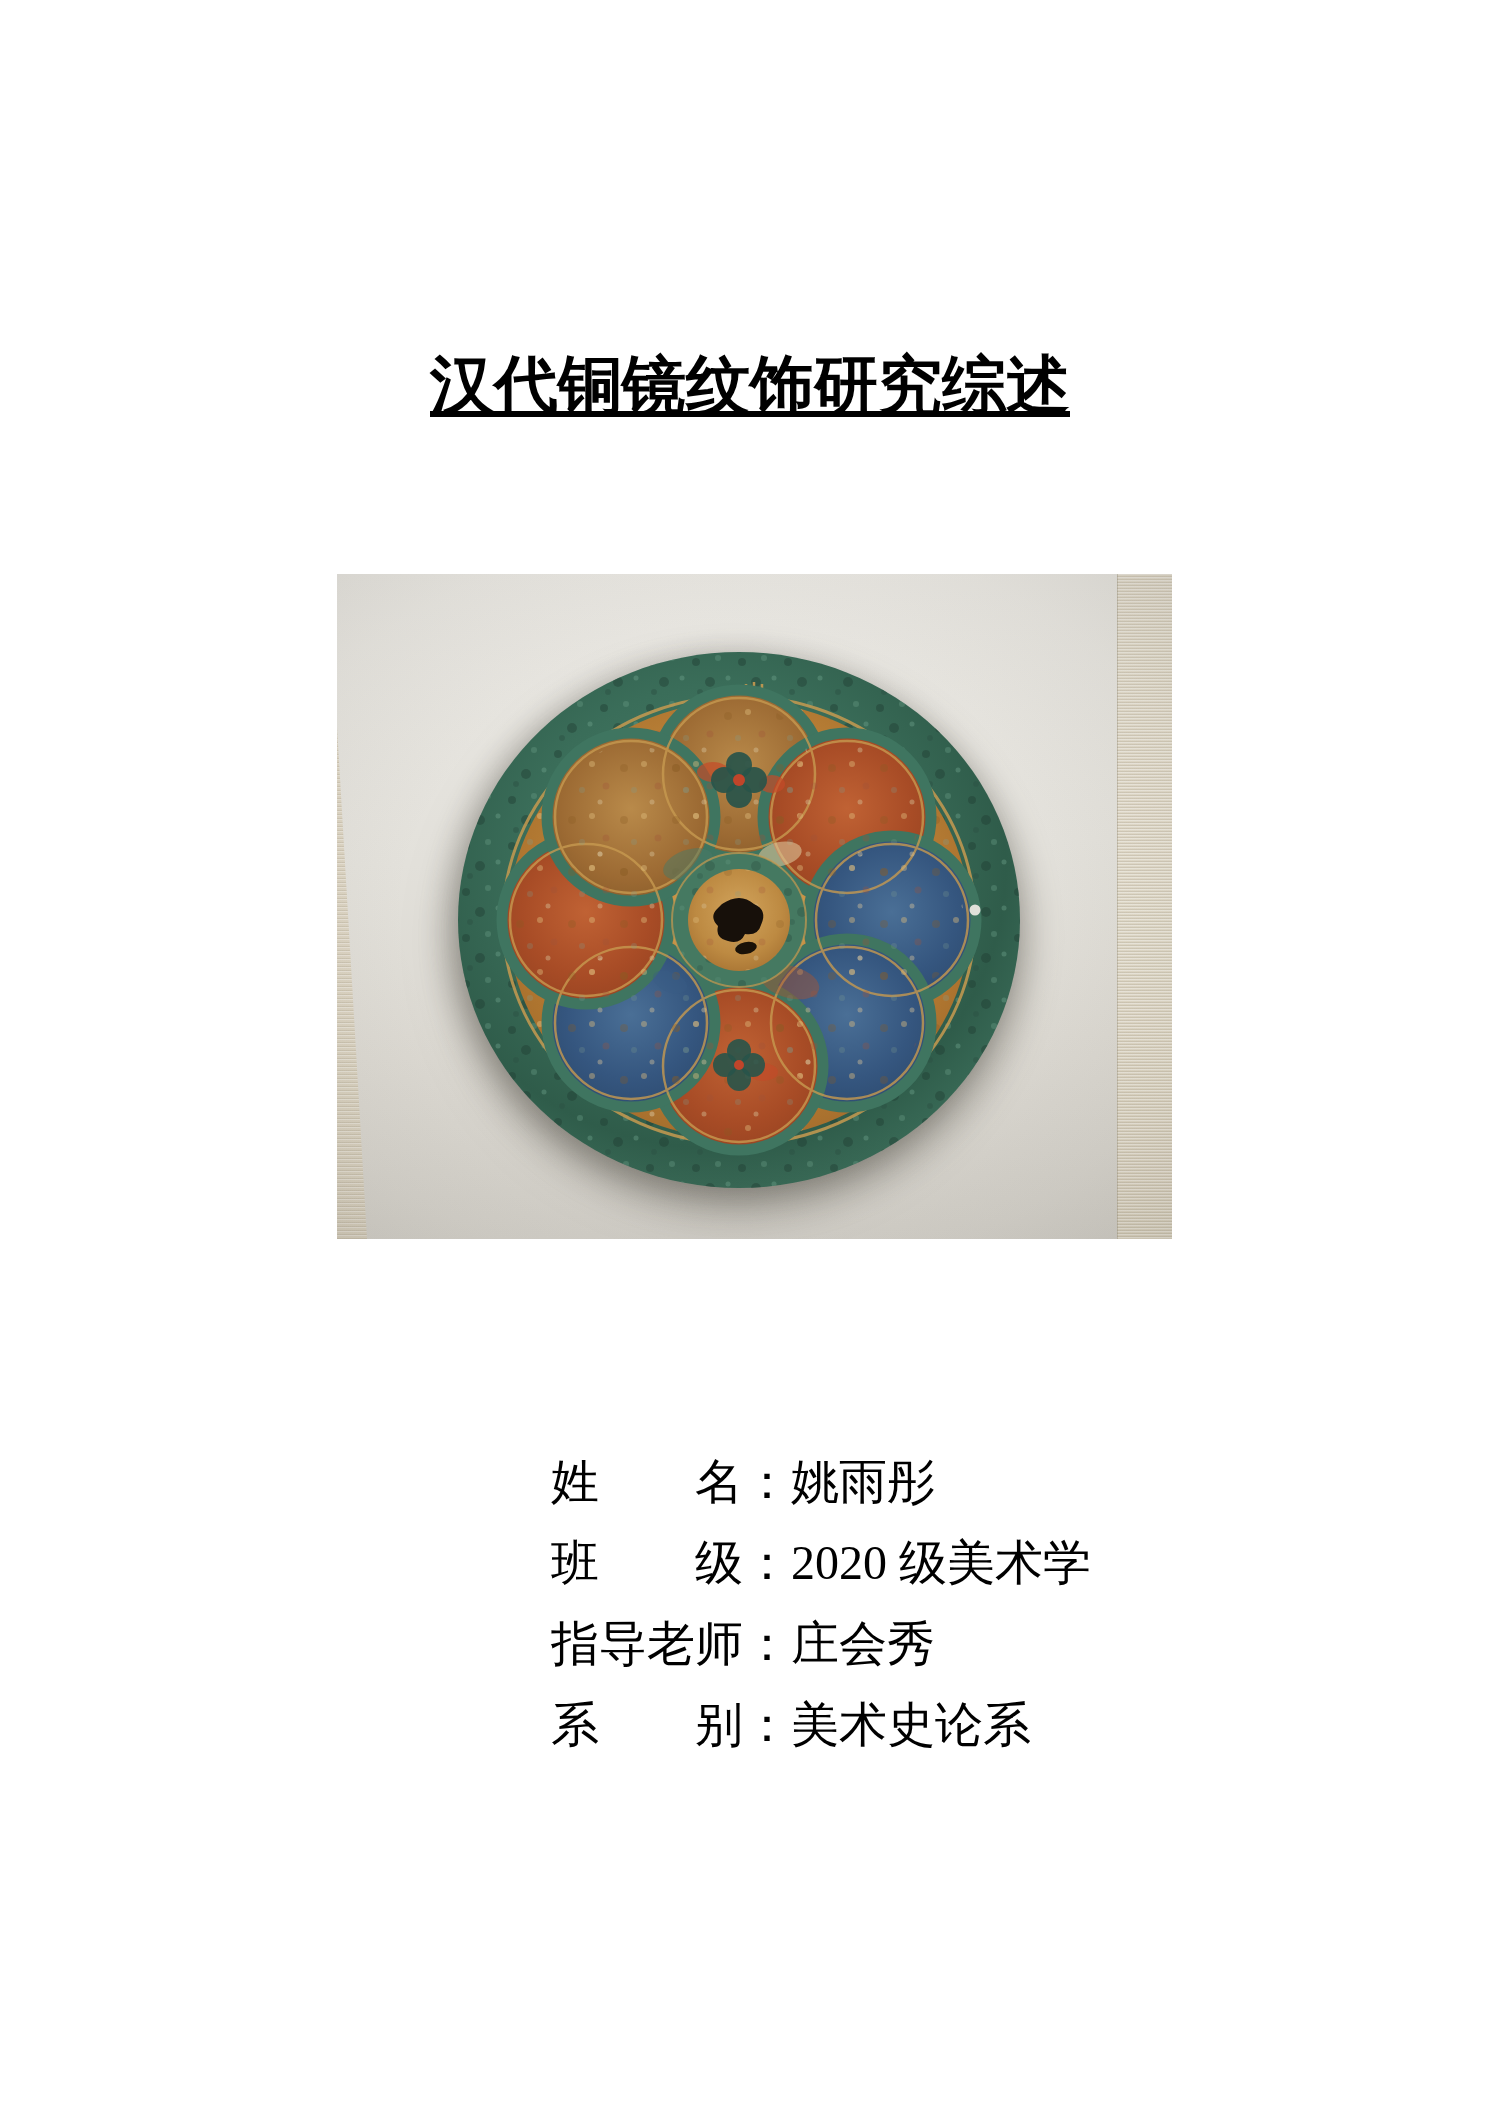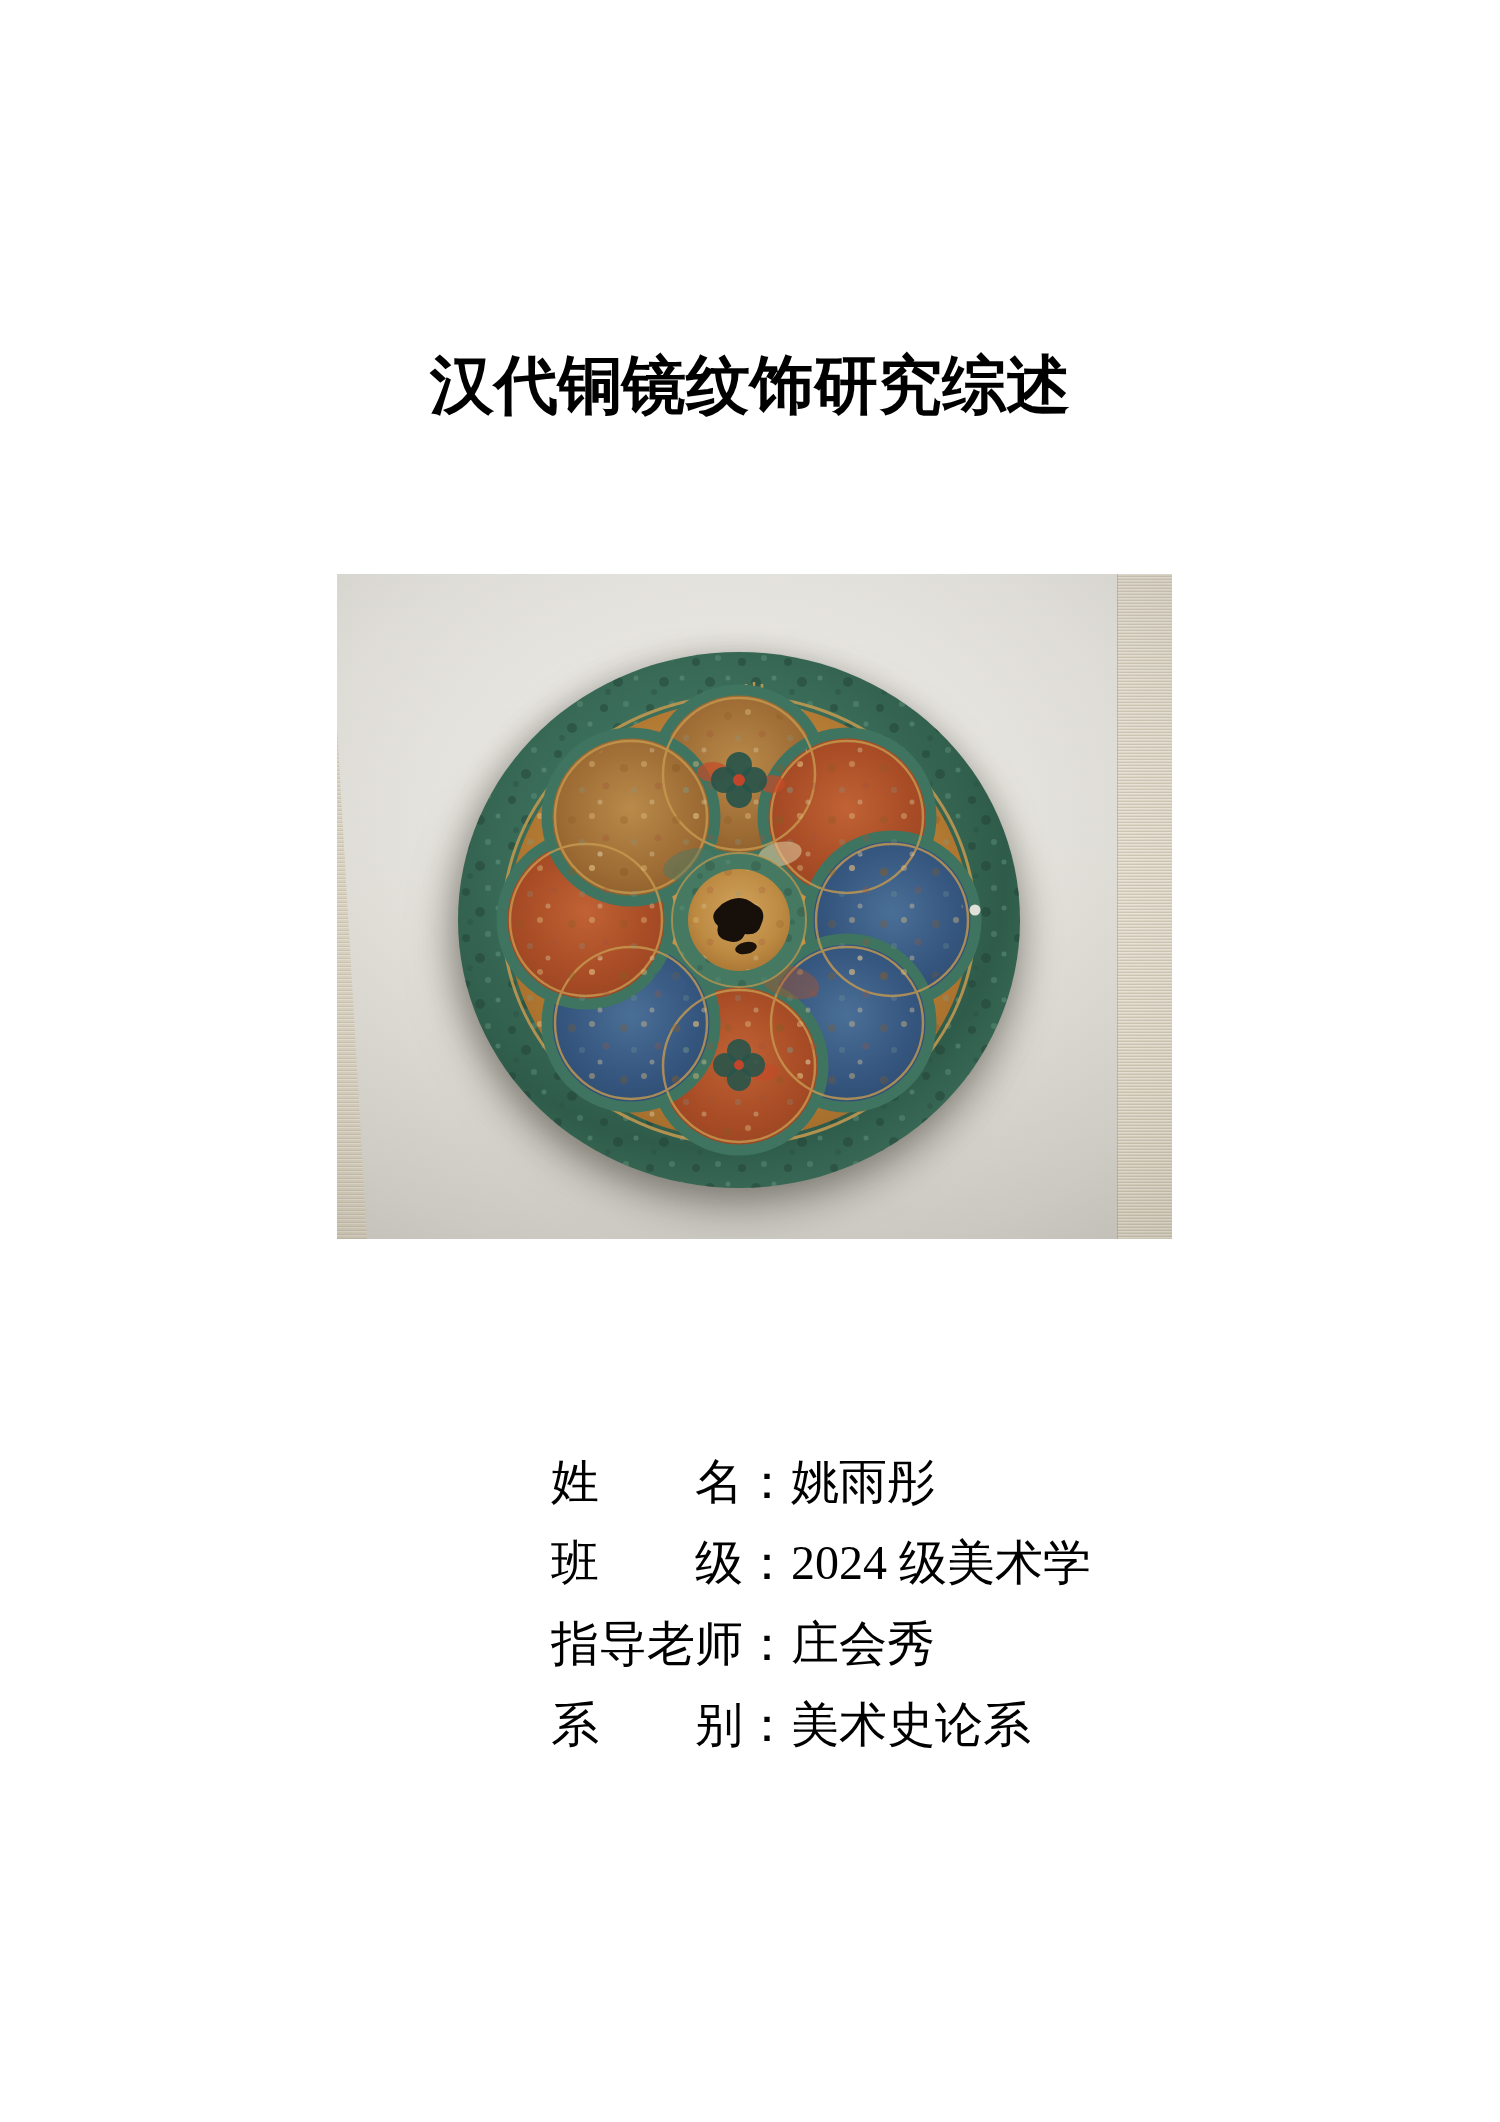--- a/index.html
+++ b/index.html
@@ -16,20 +16,21 @@
     position:absolute;
     left:0;top:350px;width:100%;
     margin:0;
     text-align:center;
     font-family:"Liberation Sans", sans-serif;
     font-weight:700;
     font-size:64px;
     line-height:1.12;
     letter-spacing:0;
     color:#000;
+    text-decoration:underline;
   }
   
   .photo{
     position:absolute;
     left:337px;top:574px;
     width:835px;height:665px;
     margin:0;
     background:linear-gradient(178deg,#ebe9e4 0%,#e3e1db 42%,#dcd9d2 70%,#d3d0c9 100%);
     overflow:hidden;
   }
@@ -240,21 +241,21 @@
     <div class="info-row">
       <span class="field-label justify-label">
           <span>姓</span>
           <span>名</span>
         </span><span class="colon">：</span><span class="field-value">姚雨彤</span>
     </div>
     <div class="info-row">
       <span class="field-label justify-label">
           <span>班</span>
           <span>级</span>
-        </span><span class="colon">：</span><span class="field-value">2024 级美术学</span>
+        </span><span class="colon">：</span><span class="field-value">2020 级美术学</span>
     </div>
     <div class="info-row">
       <span class="field-label justify-label">
           <span>指</span>
           <span>导</span>
           <span>老</span>
           <span>师</span>
         </span><span class="colon">：</span><span class="field-value">庄会秀</span>
     </div>
     <div class="info-row">

